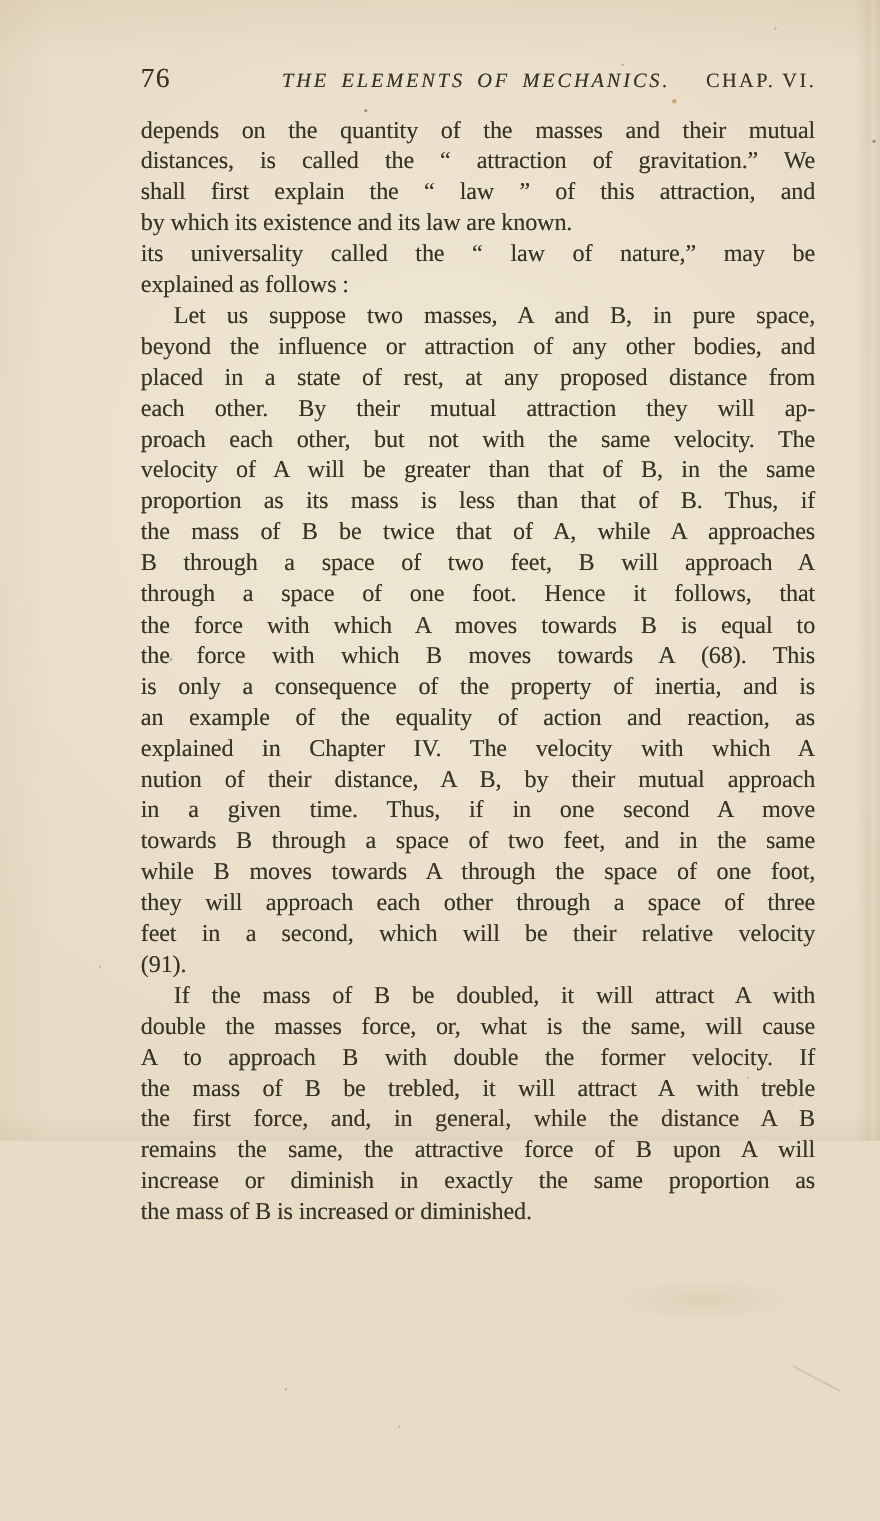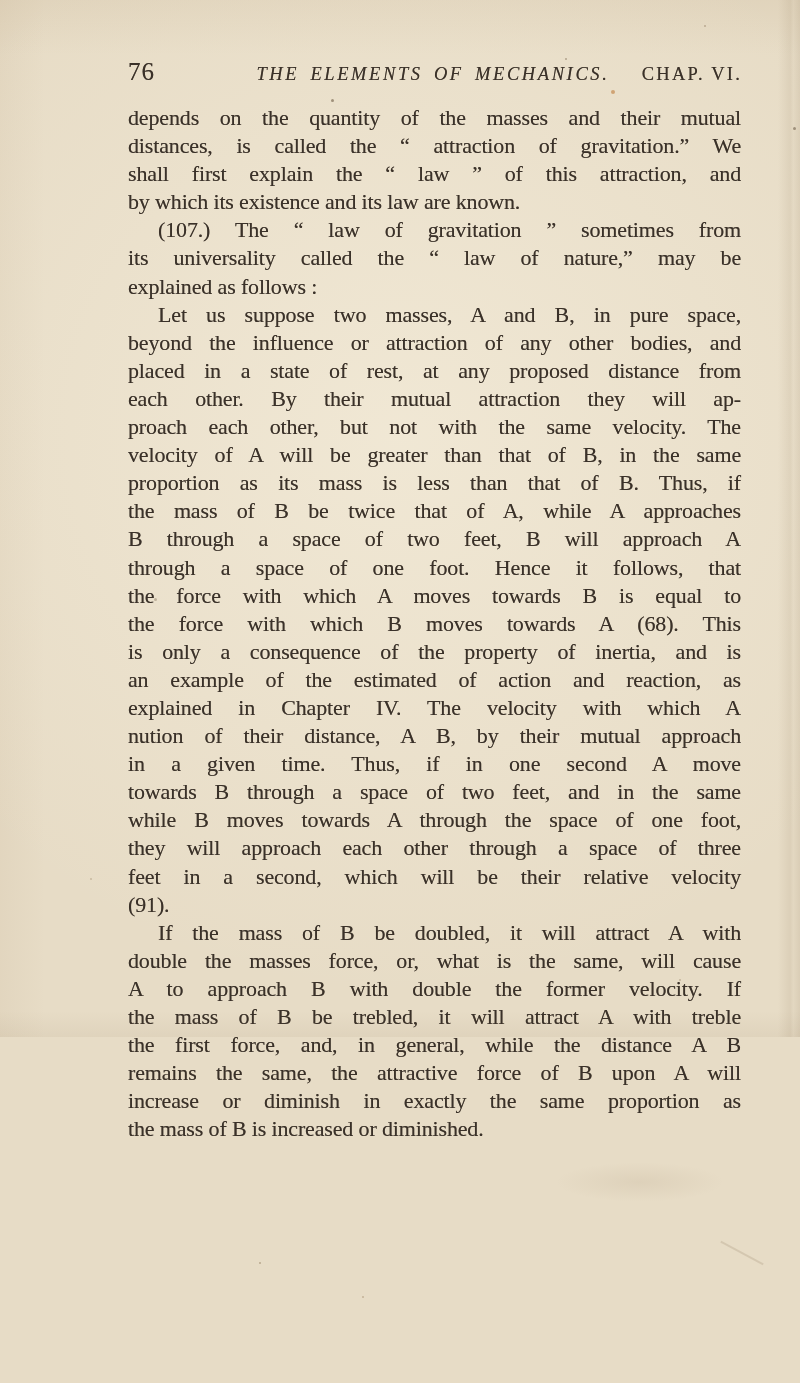--- a/index.html
+++ b/index.html
@@ -116,39 +116,38 @@
   </div>
 
   <div class="body-text">
       <div class="para">
         <div class="line first">depends on the quantity of the masses and their mutual</div>
         <div class="line">distances, is called the “ attraction of gravitation.” We</div>
         <div class="line">shall first explain the “ law ” of this attraction, and</div>
         <div class="line last">by which its existence and its law are known.</div>
       </div>
       <div class="para indent">
-        <div class="line first">(107.) The “ law of gravitation ” sometimes from</div>
         <div class="line">its universality called the “ law of nature,” may be</div>
         <div class="line last">explained as follows :</div>
       </div>
       <div class="para indent">
         <div class="line first">Let us suppose two masses, A and B, in pure space,</div>
         <div class="line">beyond the influence or attraction of any other bodies, and</div>
         <div class="line">placed in a state of rest, at any proposed distance from</div>
         <div class="line">each other. By their mutual attraction they will ap-</div>
         <div class="line">proach each other, but not with the same velocity. The</div>
         <div class="line">velocity of A will be greater than that of B, in the same</div>
         <div class="line">proportion as its mass is less than that of B. Thus, if</div>
         <div class="line">the mass of B be twice that of A, while A approaches</div>
         <div class="line">B through a space of two feet, B will approach A</div>
         <div class="line">through a space of one foot. Hence it follows, that</div>
         <div class="line">the force with which A moves towards B is equal to</div>
         <div class="line">the force with which B moves towards A (68). This</div>
         <div class="line">is only a consequence of the property of inertia, and is</div>
-        <div class="line">an example of the estimated of action and reaction, as</div>
+        <div class="line">an example of the equality of action and reaction, as</div>
         <div class="line">explained in Chapter IV. The velocity with which A</div>
         <div class="line">nution of their distance, A B, by their mutual approach</div>
         <div class="line">in a given time. Thus, if in one second A move</div>
         <div class="line">towards B through a space of two feet, and in the same</div>
         <div class="line">while B moves towards A through the space of one foot,</div>
         <div class="line">they will approach each other through a space of three</div>
         <div class="line">feet in a second, which will be their relative velocity</div>
         <div class="line last">(91).</div>
       </div>
       <div class="para indent">

